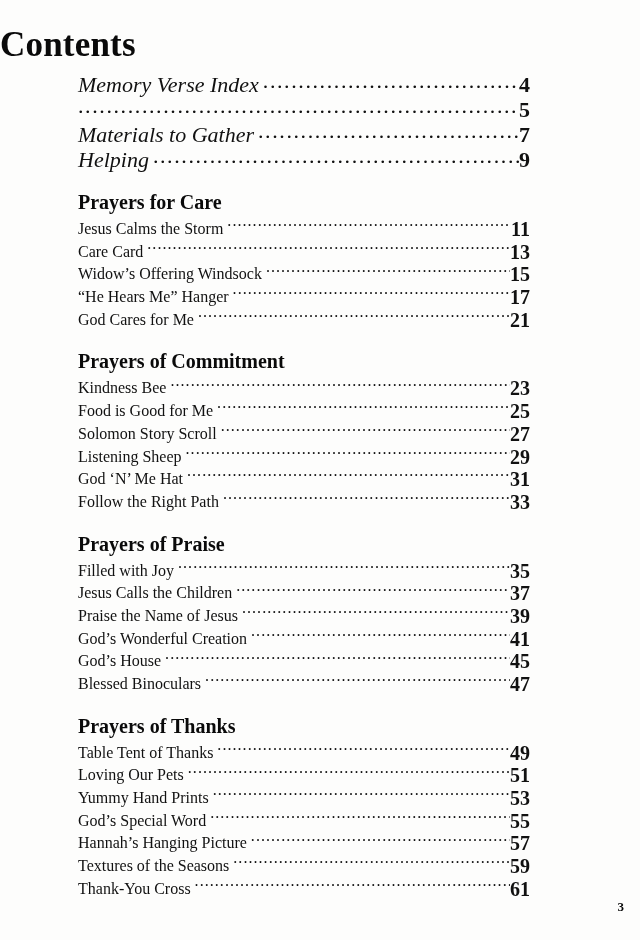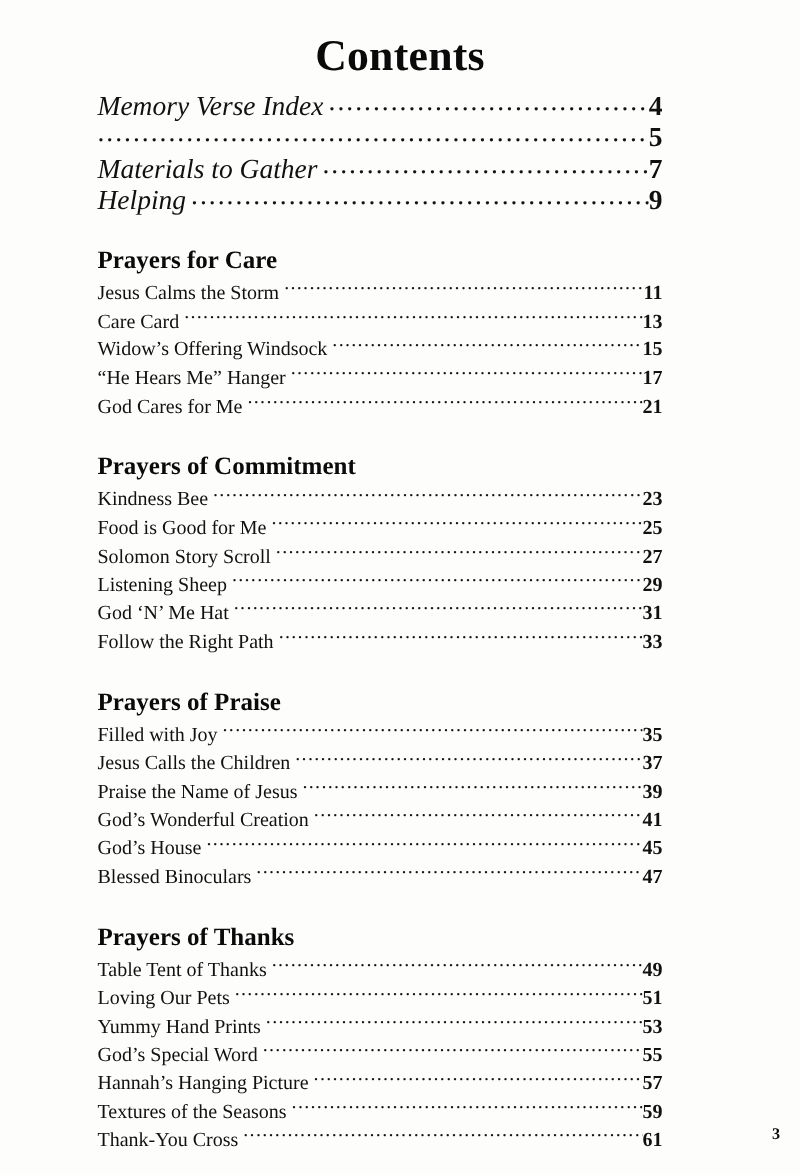--- a/index.html
+++ b/index.html
@@ -21,21 +21,20 @@
     left: 0;
     top: 0;
     width: 640px;
     height: 940px;
     box-sizing: border-box;
     padding: 0;
   }
 
   
   .toc-title {
-    text-align: center;
     font-weight: bold;
     font-size: 35px;
     letter-spacing: 0.2px;
     margin: 0;
     padding-top: 24px;
     padding-bottom: 0;
     line-height: 42px;
     color: #0a0a0a;
   }
 
@@ -99,33 +98,32 @@
   .section {
     margin-top: 18px;
   }
   .section-heading {
     font-weight: bold;
     font-size: 20px;
     line-height: 24px;
     margin-left: 78px;
     margin-bottom: 4px;
     color: #0a0a0a;
-    margin-top: 24px;
   }
   .section .entry {
     font-size: 16px;
     line-height: 22.7px;
     height: 22.7px;
   }
   .section .entry .leader::before {
     letter-spacing: 1.05px;
     bottom: 1px;
   }
   .section .entry .page {
-    font-size: 16px;
+    font-size: 20px;
   }
 
   
   .folio {
     position: absolute;
     right: 16px;
     bottom: 25px;
     font-size: 13px;
     font-weight: bold;
     color: #0a0a0a;

